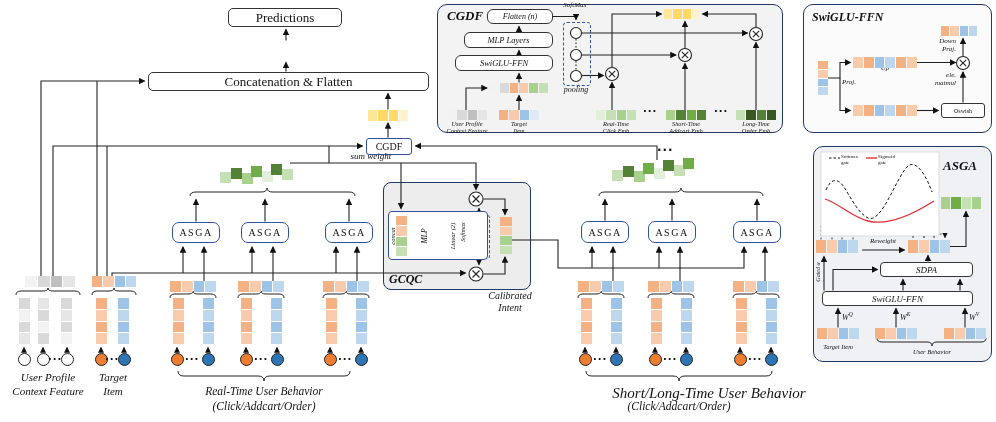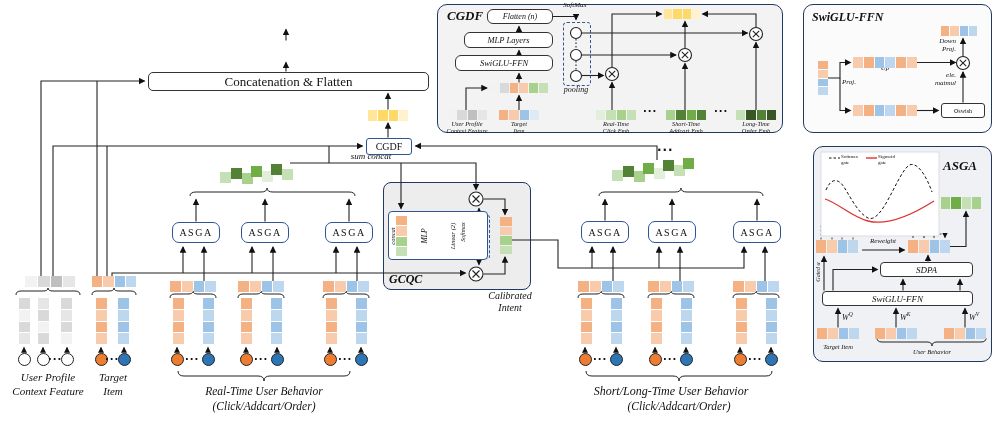--- a/index.html
+++ b/index.html
@@ -195,30 +195,31 @@
     <g stroke="#222" stroke-width="1.1" fill="#fff">
       <circle cx="576" cy="33" r="5.5"></circle>
         <circle cx="576" cy="55" r="5.5"></circle>
         <circle cx="576" cy="76" r="5.5"></circle>
       <circle cx="479" cy="224" r="4.5"></circle>
         <circle cx="479" cy="247" r="4.5"></circle>
       <path d="M479,229.5 V241.5" fill="none" stroke-dasharray="1.5,2"></path>
     </g>
   </svg>
 
+  <div class="box" style="left:228px;top:8px;width:114px;height:19px;font-size:13px">Predictions</div>
   <div class="box" style="left:148px;top:72px;width:281px;height:19px;font-size:13px">Concatenation &amp; Flatten</div>
   <div class="box mbox" style="left:366px;top:138px;width:46px;height:17px;font-size:10px;border-radius:3px">CGDF</div>
 
   <div class="emb" style="left:368px;top:110px;width:40px;height:11px">
     <i style="background:#FFE699"></i>
       <i style="background:#FFD966"></i>
       <i style="background:#FFD966"></i>
       <i style="background:#FFF2CC"></i>
   </div>
-  <div class="lbl" style="left:340px;top:151px;width:62px;font-size:9px">sum concat</div>
+  <div class="lbl" style="left:340px;top:151px;width:62px;font-size:9px">sum weight</div>
 
   <div class="box mbox" style="left:172px;top:222px;width:48px;height:21px;font-size:10px;letter-spacing:1.5px;border-radius:7px">ASGA</div>
   <div class="box mbox" style="left:241px;top:222px;width:48px;height:21px;font-size:10px;letter-spacing:1.5px;border-radius:7px">ASGA</div>
   <div class="box mbox" style="left:325px;top:222px;width:48px;height:21px;font-size:10px;letter-spacing:1.5px;border-radius:7px">ASGA</div>
   <div class="box mbox" style="left:581px;top:221px;width:48px;height:22px;font-size:10px;letter-spacing:1.5px;border-radius:7px">ASGA</div>
   <div class="box mbox" style="left:648px;top:221px;width:48px;height:22px;font-size:10px;letter-spacing:1.5px;border-radius:7px">ASGA</div>
   <div class="box mbox" style="left:733px;top:221px;width:48px;height:22px;font-size:10px;letter-spacing:1.5px;border-radius:7px">ASGA</div>
 
   <div style="position:absolute;inset:0;pointer-events:none">
     <i class="sq" style="left:220px;top:172px;background:#C5E0B4"></i>
@@ -448,21 +449,21 @@
         <i style="background:#9DC3E6"></i>
         <i style="background:#BDD7EE"></i>
       </div>
     <div class="circ" style="left:733.5px;top:353px;background:#ED7D31"></div>
     <div class="circ" style="left:764.5px;top:353px;background:#2E75B6"></div>
     <div class="dots" style="left:748px;top:354px">···</div>
   </div>
 
   <div class="lbl" style="left:154px;top:385px;width:220px;font-size:11.5px">Real-Time User Behavior</div>
   <div class="lbl" style="left:154px;top:400px;width:220px;font-size:11.5px">(Click/Addcart/Order)</div>
-  <div class="lbl" style="left:561px;top:385px;width:220px;font-size:12px">Short/Long-Time User Behavior</div>
+  <div class="lbl" style="left:599px;top:385px;width:220px;font-size:15px">Short/Long-Time User Behavior</div>
   <div class="lbl" style="left:569px;top:400px;width:220px;font-size:11.5px">(Click/Addcart/Order)</div>
 
   <div class="title" style="left:447px;top:8px;font-size:13px">CGDF</div>
   <div class="box" style="left:487px;top:9px;width:66px;height:15px;font-size:8px;font-style:italic;border-radius:6px">Flatten (n)</div>
   <div class="lbl" style="left:556px;top:2px;width:38px;font-size:7px">SoftMax</div>
   <div class="box" style="left:464px;top:32px;width:89px;height:16px;font-size:8.5px;font-style:italic;border-radius:6px">MLP Layers</div>
   <div class="box" style="left:455px;top:55px;width:98px;height:16px;font-size:8.5px;font-style:italic;border-radius:6px">SwiGLU-FFN</div>
   <div class="emb" style="left:490px;top:83px;width:58px;height:10px">
     <i style="background:#F2F2F2"></i>
       <i style="background:#D9D9D9"></i>

